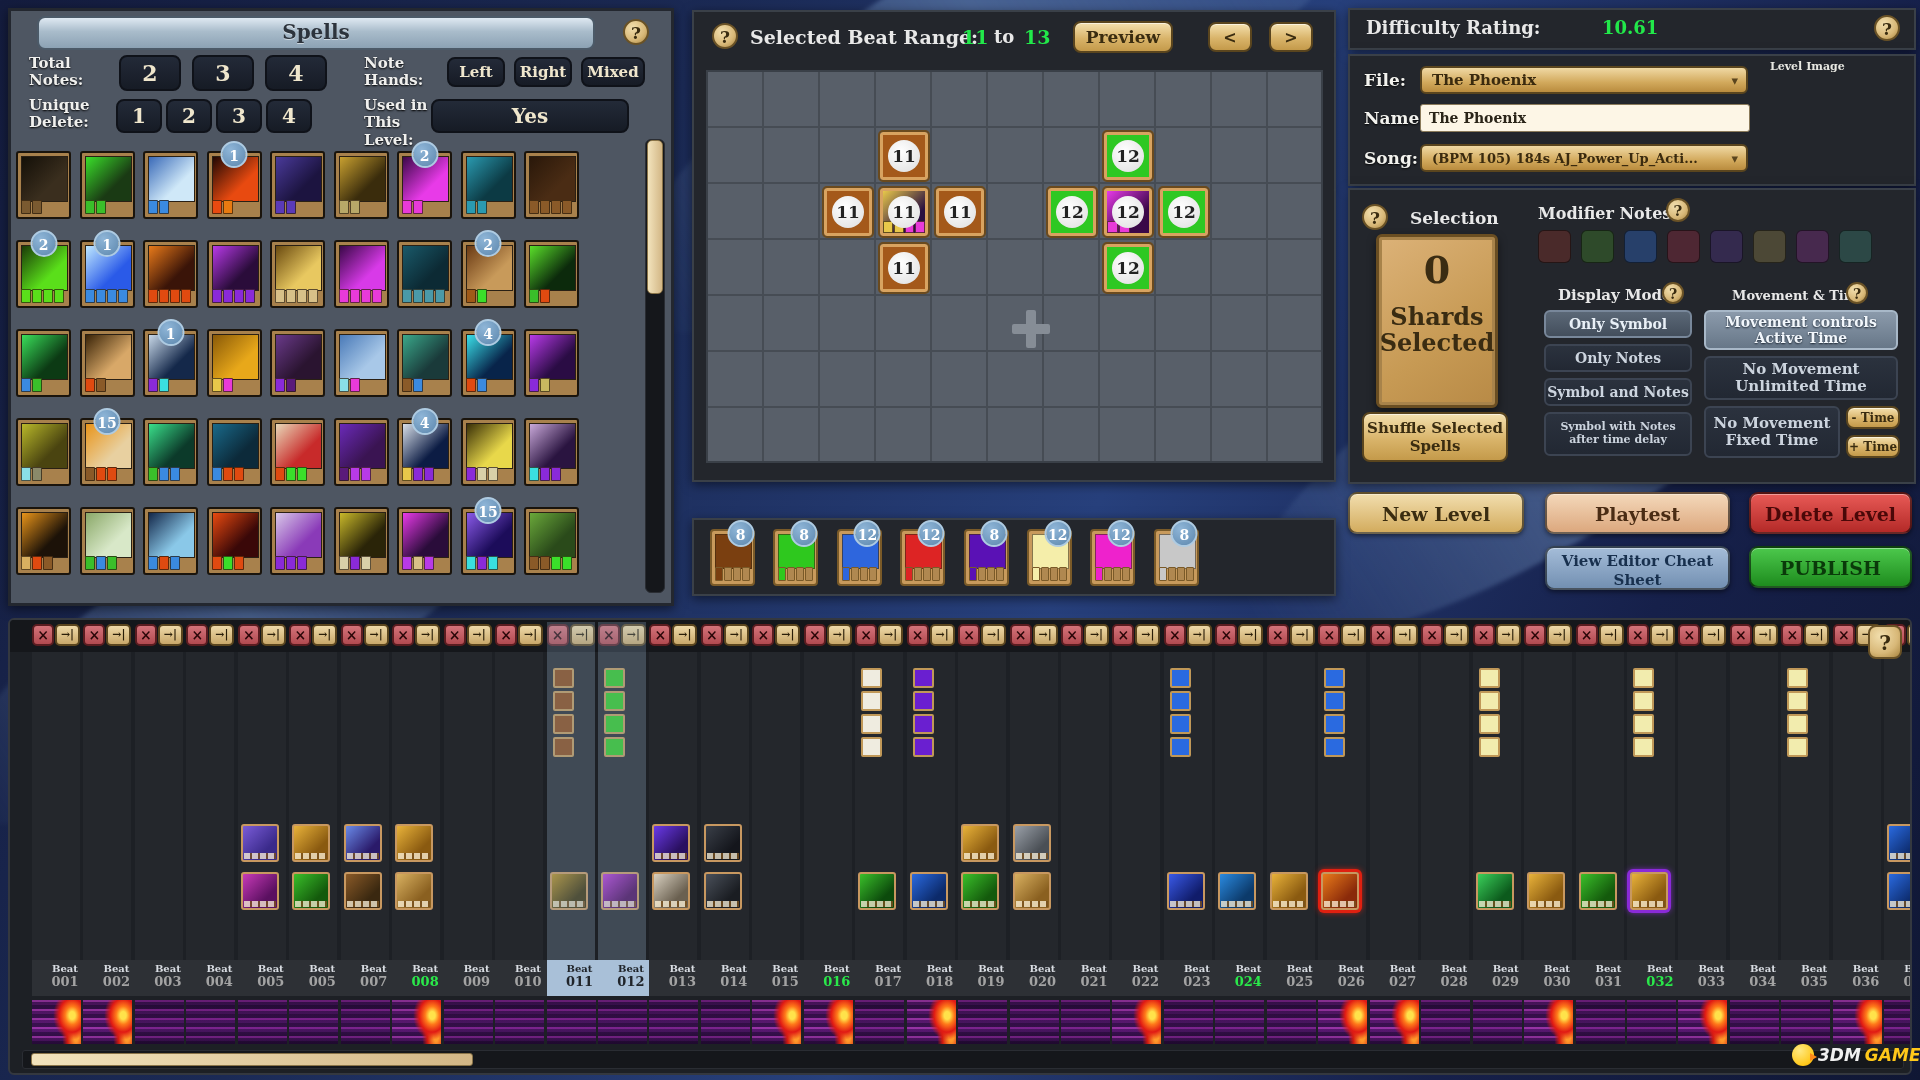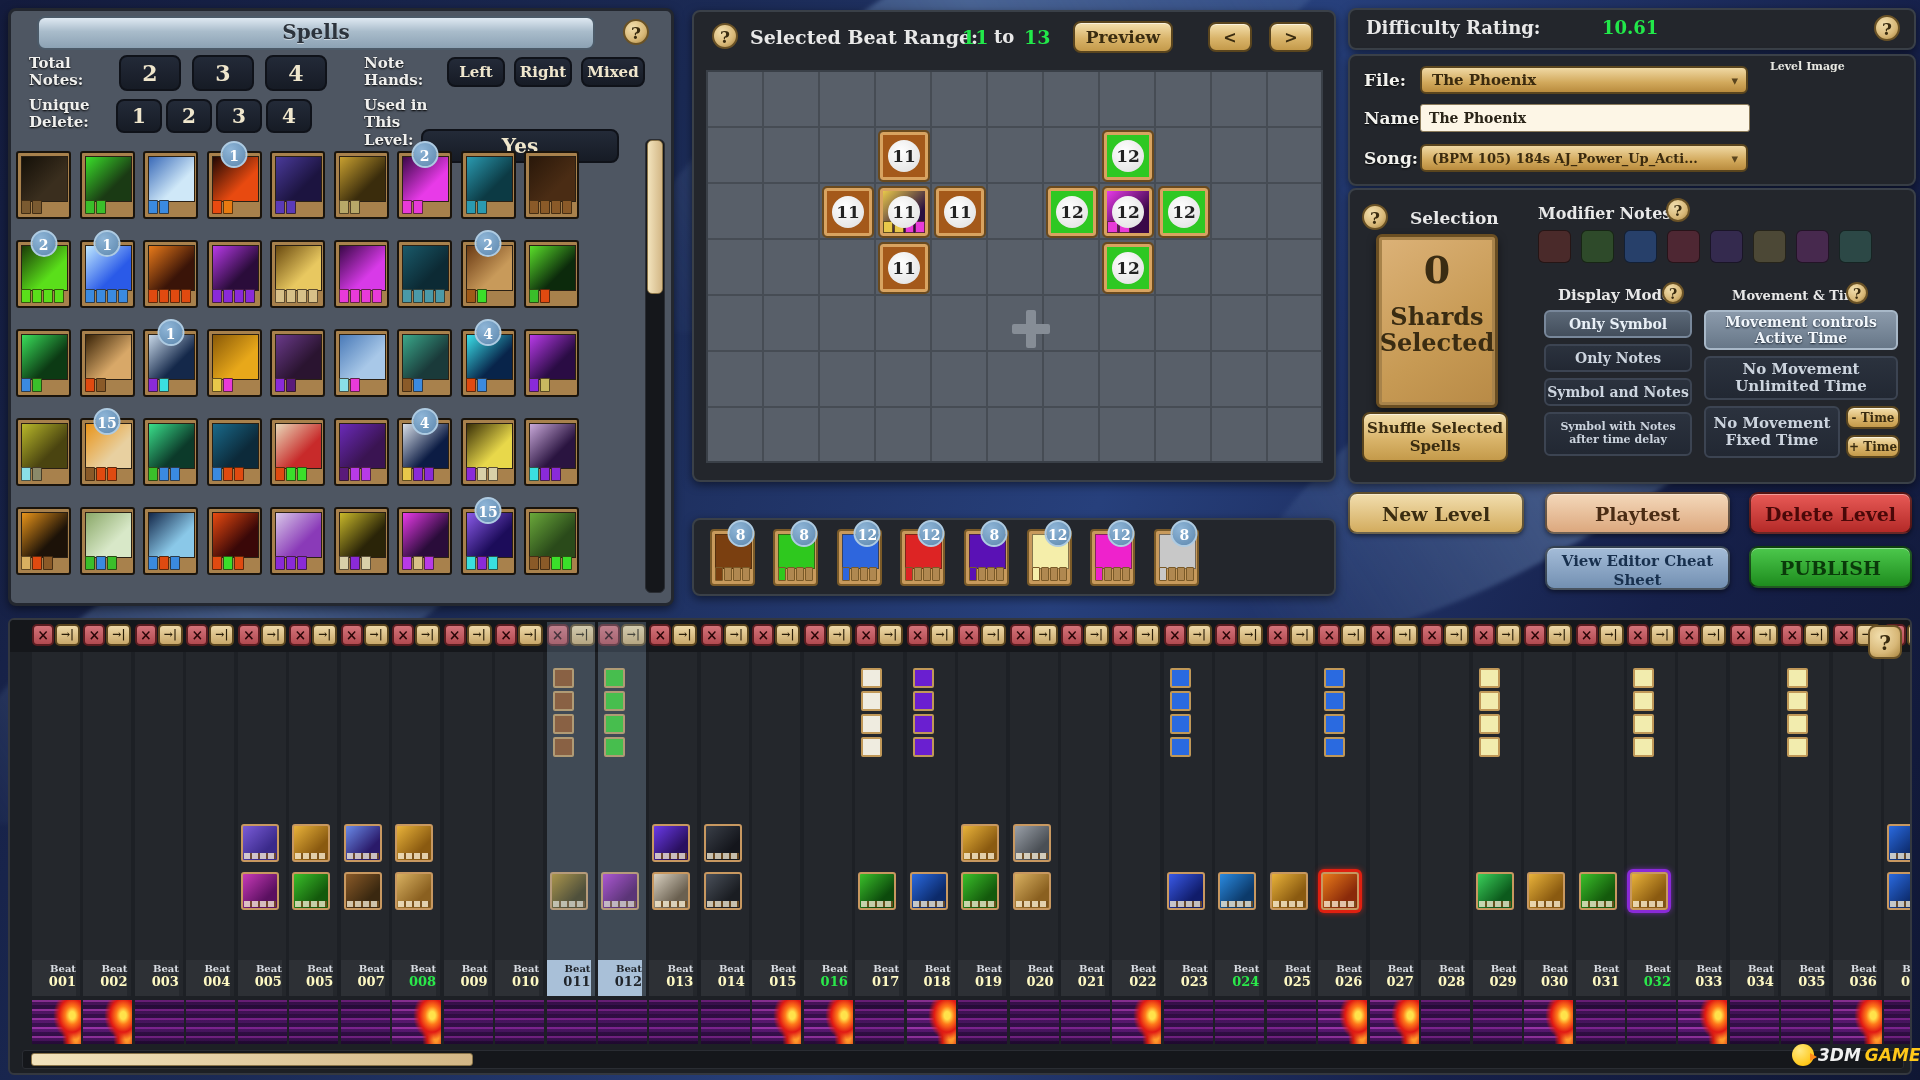--- a/index.html
+++ b/index.html
@@ -1,20 +1,20 @@
 <!DOCTYPE html>
 <html><head>
 <meta charset="utf-8">
 <style>
   html,body{margin:0;padding:0;background:#0e1530;}
   #root{position:relative;width:1920px;height:1080px;overflow:hidden;
     font-family:"DejaVu Serif",serif;color:#e8e8e8;
     background:linear-gradient(115deg,#141c3e 0%,#1b2a55 30%,#27407c 55%,#16204a 80%,#101734 100%);}
   .streak{position:absolute;background:linear-gradient(90deg,transparent,rgba(150,190,235,.35),transparent);transform:rotate(-32deg);border-radius:50%;filter:blur(2px);}
-  .panel{position:absolute;background:#23262c;border:2px solid #3a4048;border-radius:8px;box-shadow:0 3px 10px rgba(0,0,0,.5);}
+  .panel{position:absolute;background:#23262c;border:2px solid #3a4048;border-radius:0;box-shadow:0 3px 10px rgba(0,0,0,.5);}
   .lpanel{background:#4e5662;border:3px solid #23272f;}
   .help{position:absolute;width:26px;height:26px;border-radius:50%;
     background:radial-gradient(circle at 35% 30%,#f2dfae,#d8b878 60%,#a8843e);
     border:2px solid #6a5226;color:#3a2c10;font-weight:bold;font-size:17px;text-align:center;line-height:25px;box-sizing:border-box;}
   .titlebar{position:absolute;left:26px;top:5px;width:554px;height:30px;border-radius:8px;
     background:linear-gradient(to bottom,#dfe9f2,#a9bccb 45%,#8ca2b4);border:2px solid #4c5a68;
     text-align:center;font-size:20px;font-weight:bold;color:#2c333c;line-height:28px;text-shadow:0 1px 0 rgba(255,255,255,.5);}
   .flabel{position:absolute;font-size:15px;font-weight:bold;color:#f0f0ee;line-height:1.15;text-shadow:0 1px 2px #000;}
   .fbtn{position:absolute;background:linear-gradient(to bottom,#232a38,#161b25);border:2px solid #0f1219;border-radius:8px;
     color:#efe6cc;font-weight:bold;text-align:center;box-sizing:border-box;}
@@ -62,23 +62,23 @@
   .xbtn{position:absolute;top:4px;width:22px;height:22px;background:linear-gradient(to bottom,#d4737a,#b24a50);
     border:2px solid #5a1c20;border-radius:5px;color:#2a0608;font-size:14px;font-weight:bold;text-align:center;line-height:19px;box-sizing:border-box;}
   .skipbtn{position:absolute;top:4px;width:25px;height:22px;background:linear-gradient(to bottom,#eed9a8,#c9a86a);
     border:2px solid #5a451e;border-radius:5px;color:#2a1e08;font-size:11px;font-weight:bold;text-align:center;line-height:18px;box-sizing:border-box;}
   .tl-col{position:absolute;top:32px;height:344px;width:48px;background:#24272c;}
   .tl-hl{position:absolute;top:2px;height:374px;width:48px;background:rgba(138,166,194,.28);z-index:4;}
   .stack-sq{position:absolute;width:21px;height:20px;border:2px solid #c09858;border-radius:2px;box-sizing:border-box;z-index:3;}
   .tl-card{position:absolute;width:38px;height:38px;border:2px solid #c89860;border-radius:3px;box-sizing:border-box;z-index:3;}
   .tl-chipbar{position:absolute;left:1px;bottom:1px;width:32px;height:6px;
     background:repeating-linear-gradient(90deg,rgba(255,245,220,.75) 0 6px,rgba(120,80,30,.8) 6px 8px);}
-  .beat-cell{position:absolute;top:340px;width:44px;height:36px;background:#2d3035;text-align:right;z-index:5;}
+  .beat-cell{position:absolute;top:340px;width:44px;height:36px;background:#2d3035;text-align:center;z-index:5;padding-left:11px;}
   .beat-word{font-size:10px;color:#d8dce2;font-weight:bold;margin-top:3px;}
-  .beat-num{font-size:13px;color:#fef9c3;font-weight:bold;}
+  .beat-num{font-size:13px;color:#a3a3a3;font-weight:bold;}
   .beat-sel{background:#a9c0d8;}
   .beat-sel .beat-word,.beat-sel .beat-num{color:#20242a;}
   .num-green{color:#2ae84a !important;}
   .spec-cell{position:absolute;top:380px;width:49px;height:44px;
     background:
       repeating-linear-gradient(to bottom,rgba(216,58,232,.4) 0 2px,rgba(106,26,140,.30) 2px 5px,rgba(42,10,64,.45) 5px 9px),
       linear-gradient(to bottom,#190a24,#331042 35%,#3c1450 65%,#150820);}
   .spec-hot{background:
       radial-gradient(ellipse 14px 18px at 82% 35%,#ffe24a 0 3px,#ff7a1a 7px,#e01a14 13px,transparent 19px),
       radial-gradient(ellipse 8px 22px at 90% 75%,#ff9a2a 0 3px,#d01a10 9px,transparent 14px),
@@ -110,21 +110,21 @@
     <div class="fbtn" style="left:155px;top:88px;width:46px;height:34px;font-size:20px;line-height:30px;">2</div>
     <div class="fbtn" style="left:205px;top:88px;width:46px;height:34px;font-size:20px;line-height:30px;">3</div>
     <div class="fbtn" style="left:255px;top:88px;width:46px;height:34px;font-size:20px;line-height:30px;">4</div>
 
     <div class="flabel" style="left:353px;top:44px;width:70px;">Note Hands:</div>
     <div class="fbtn" style="left:436px;top:46px;width:58px;height:30px;font-size:15px;line-height:26px;">Left</div>
     <div class="fbtn" style="left:503px;top:46px;width:58px;height:30px;font-size:15px;line-height:26px;">Right</div>
     <div class="fbtn" style="left:570px;top:46px;width:64px;height:30px;font-size:15px;line-height:26px;">Mixed</div>
 
     <div class="flabel" style="left:353px;top:86px;width:80px;">Used in This Level:</div>
-    <div class="fbtn" style="left:410px;top:88px;width:198px;height:34px;font-size:20px;line-height:30px;margin-top:30px;">Yes</div>
+    <div class="fbtn" style="left:420px;top:88px;width:198px;height:34px;font-size:20px;line-height:30px;">Yes</div>
 
     <div id="spell-grid" style="position:absolute;left:0;top:0;width:630px;height:592px;">
         <div class="spell-card" style="left: 5px; top: 140px;">
           <div class="spell-art" style="background: linear-gradient(135deg, rgb(20, 16, 8), rgb(58, 46, 30) 65%);"></div>
           <div class="spell-chips">
             <div class="chip" style="background: rgb(122, 90, 48);"></div>
             <div class="chip" style="background: rgb(122, 90, 48);"></div>
           </div>
         </div>
         <div class="spell-card" style="left: 68.5px; top: 140px;">

